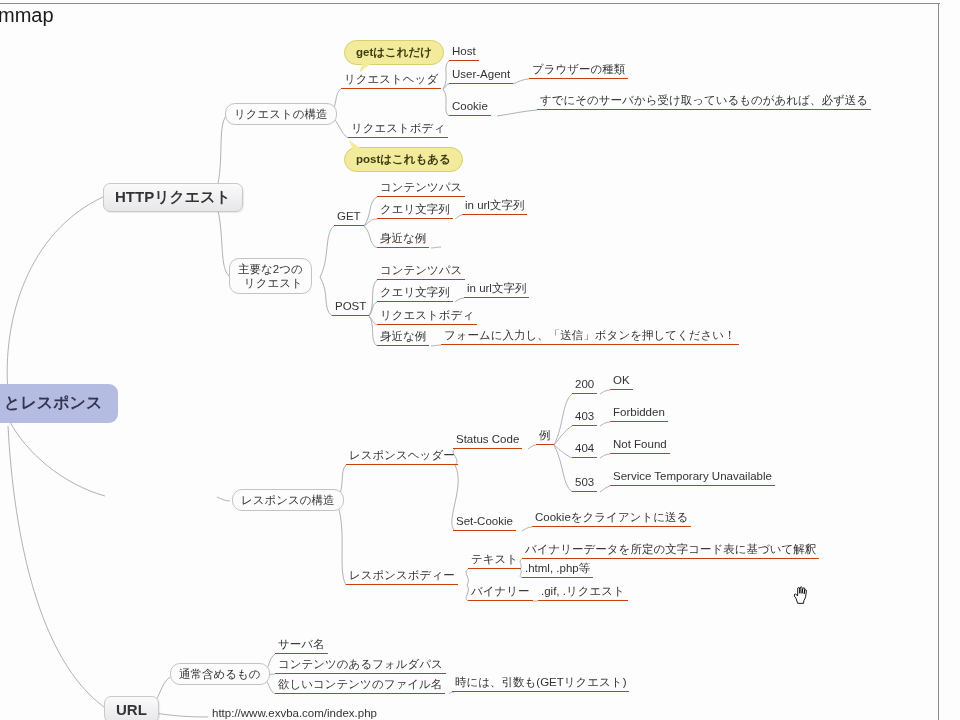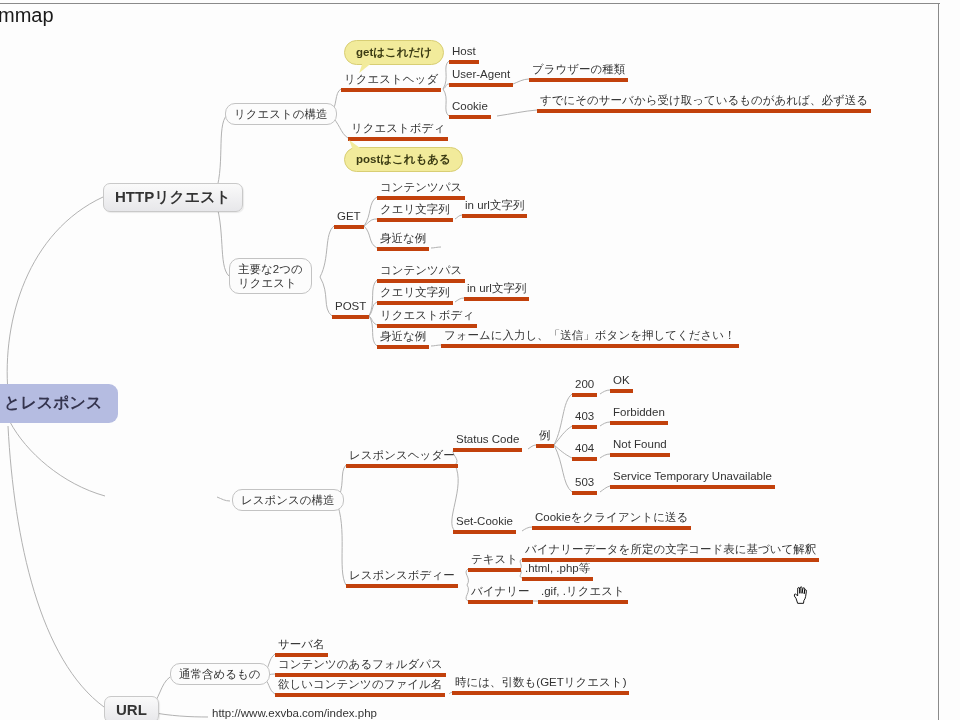--- a/index.html
+++ b/index.html
@@ -8,25 +8,25 @@
     background:#fdfdfd;
     font-family:"Liberation Sans","DejaVu Sans",sans-serif;
     color:#333;
   }
   .frame-top{position:absolute;left:0;top:3px;width:940px;height:0;border-top:1px solid #8a8a8a;}
   .frame-right{position:absolute;left:938px;top:3px;width:0;height:717px;border-left:1px solid #8a8a8a;}
   .map-title{position:absolute;left:-2px;top:4px;font-size:20px;color:#1a1a1a;}
   svg.edges{position:absolute;left:0;top:0;pointer-events:none;}
   svg.edges path{fill:none;stroke:#b2b2b2;stroke-width:1;}
   .n{position:absolute;font-size:11.5px;line-height:15px;padding:0 3px 1px 3px;
-     border-bottom:4px solid #c2410c;white-space:nowrap;}
+     border-bottom:1px solid #c2410c;white-space:nowrap;}
   .plain{border-bottom:none;}
   .bub{position:absolute;font-size:11.5px;line-height:14px;padding:3px 8px;
      border:1px solid #c3c3c3;border-radius:10px;background:#fcfcfc;
-     white-space:pre-line;text-align:left;}
+     white-space:pre-line;text-align:right;}
   .main{position:absolute;font-size:15px;font-weight:bold;padding:4px 11px;
      border:1px solid #c9c9c9;border-radius:7px;color:#333;
      background:linear-gradient(#fafafa,#e7e7ea);box-shadow:1px 1px 1px rgba(0,0,0,0.08);
      white-space:nowrap;}
   .root{position:absolute;left:-30px;top:384px;background:#b5bce1;border-radius:9px;
      font-size:16px;font-weight:bold;color:#34344e;padding:9px 16px 9px 34px;white-space:nowrap;}
   .callout{position:absolute;background:#f2eb9b;border:1px solid #d8ce74;border-radius:16px;
      font-size:11.5px;font-weight:bold;color:#3c3c14;padding:4px 11px;white-space:nowrap;}
   .callout-get::after{content:'';position:absolute;left:16px;bottom:-9px;width:0;height:0;
      border-top:11px solid #f2eb9b;border-right:10px solid transparent;transform:skewX(-18deg);}

